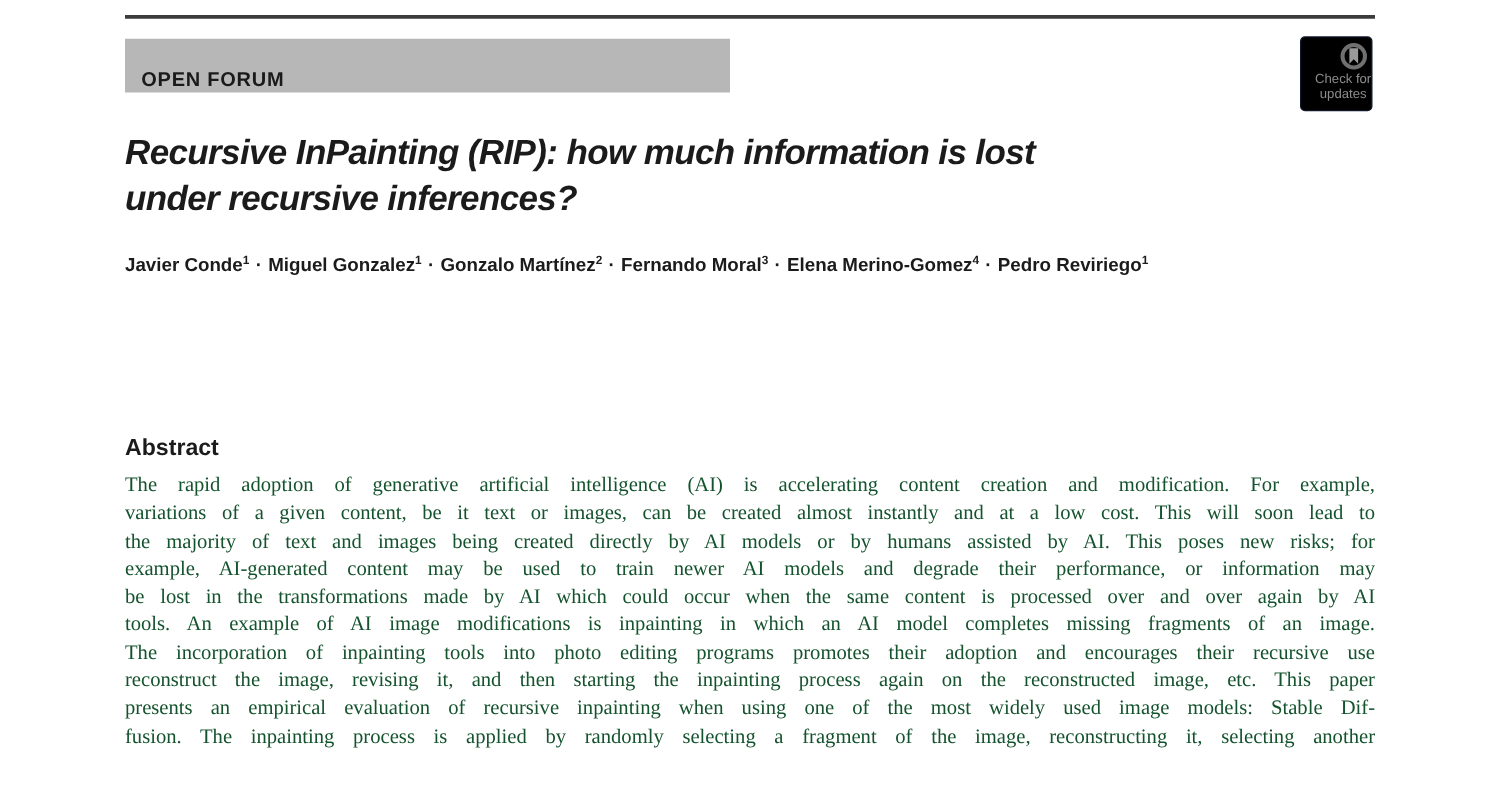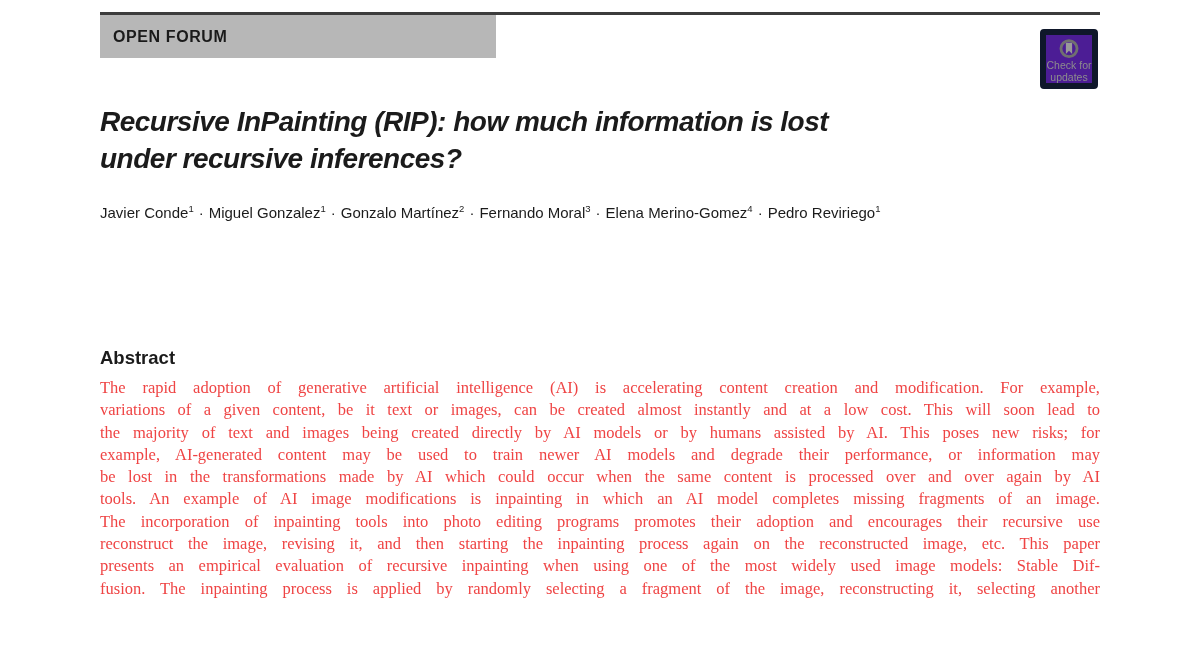--- a/index.html
+++ b/index.html
@@ -2,44 +2,44 @@
 <html><head>
 <meta charset="utf-8">
 <style>
   * { margin: 0; padding: 0; box-sizing: border-box; }
   html, body { width: 1200px; height: 648px; background: #ffffff; overflow: hidden; }
   body { font-family: "Liberation Sans", sans-serif; }
   .page { position: relative; width: 1200px; height: 648px; background: #ffffff; }
 
   .top-rule { position: absolute; left: 100px; top: 12px; width: 1000px; height: 3px; background: #3c3c3c; }
 
-  .section-banner { position: absolute; left: 100px; top: 15px; width: 396px; height: 43px;
-    background: #b7b7b7; display: flex; align-items: center; padding-left: 13px; }
+  .section-banner { position: absolute; left: 100px; top: 31px; width: 484px; height: 43px;
+    background: #b7b7b7; display: flex; align-items: flex-end; padding-left: 13px; }
   .section-label { font-size: 16px; font-weight: bold; letter-spacing: 0.6px; color: #1a1a1a; }
 
   .check-badge { position: absolute; left: 1040px; top: 29px; width: 58px; height: 60px;
-    background: #4c1d95; border: 6px solid #0f172a; border-radius: 4px;
-    display: flex; flex-direction: column; align-items: center; cursor: pointer; }
+    background: #000000; border: 1px solid #0f172a; border-radius: 4px;
+    display: flex; flex-direction: column; align-items: flex-end; cursor: pointer; }
   .check-badge svg { margin-top: 2px; display: block; }
   .badge-text { font-size: 10.5px; line-height: 11.5px; color: #8d8d8d; text-align: center; margin-top: -2px; }
 
   .article-title { position: absolute; left: 100px; top: 103px; width: 1000px;
     font-size: 28px; font-weight: bold; line-height: 37px; letter-spacing: -0.5px; color: #1b1b1b; font-style: italic; }
 
   .author-row { position: absolute; left: 100px; top: 204px; width: 1050px;
-    font-size: 15px; font-weight: normal; color: #1b1b1b; }
+    font-size: 15px; font-weight: bold; color: #1b1b1b; }
   .author-row sup { font-size: 9.5px; vertical-align: super; line-height: 0; }
   .author-sep { margin: 0 5px; }
 
   .dates-block { position: absolute; left: 100px; top: 264px; font-size: 15px; line-height: 21px; color: #222222; }
 
   .abstract-heading { position: absolute; left: 100px; top: 347px; font-size: 18.5px; font-weight: bold; color: #1b1b1b; }
 
   .abstract-body { position: absolute; left: 100px; top: 377px; width: 1000px;
-    font-family: "Liberation Serif", serif; font-size: 16.5px; color: #ef4444; }
+    font-family: "Liberation Serif", serif; font-size: 16.5px; color: #14532d; }
   .abs-line { height: 22.3px; line-height: 22.3px; text-align: justify; text-align-last: justify; text-justify: inter-word; }
 </style>
 </head>
 <body>
 
 <div class="page">
 
   <div class="top-rule"></div>
 
   <div class="section-banner">

